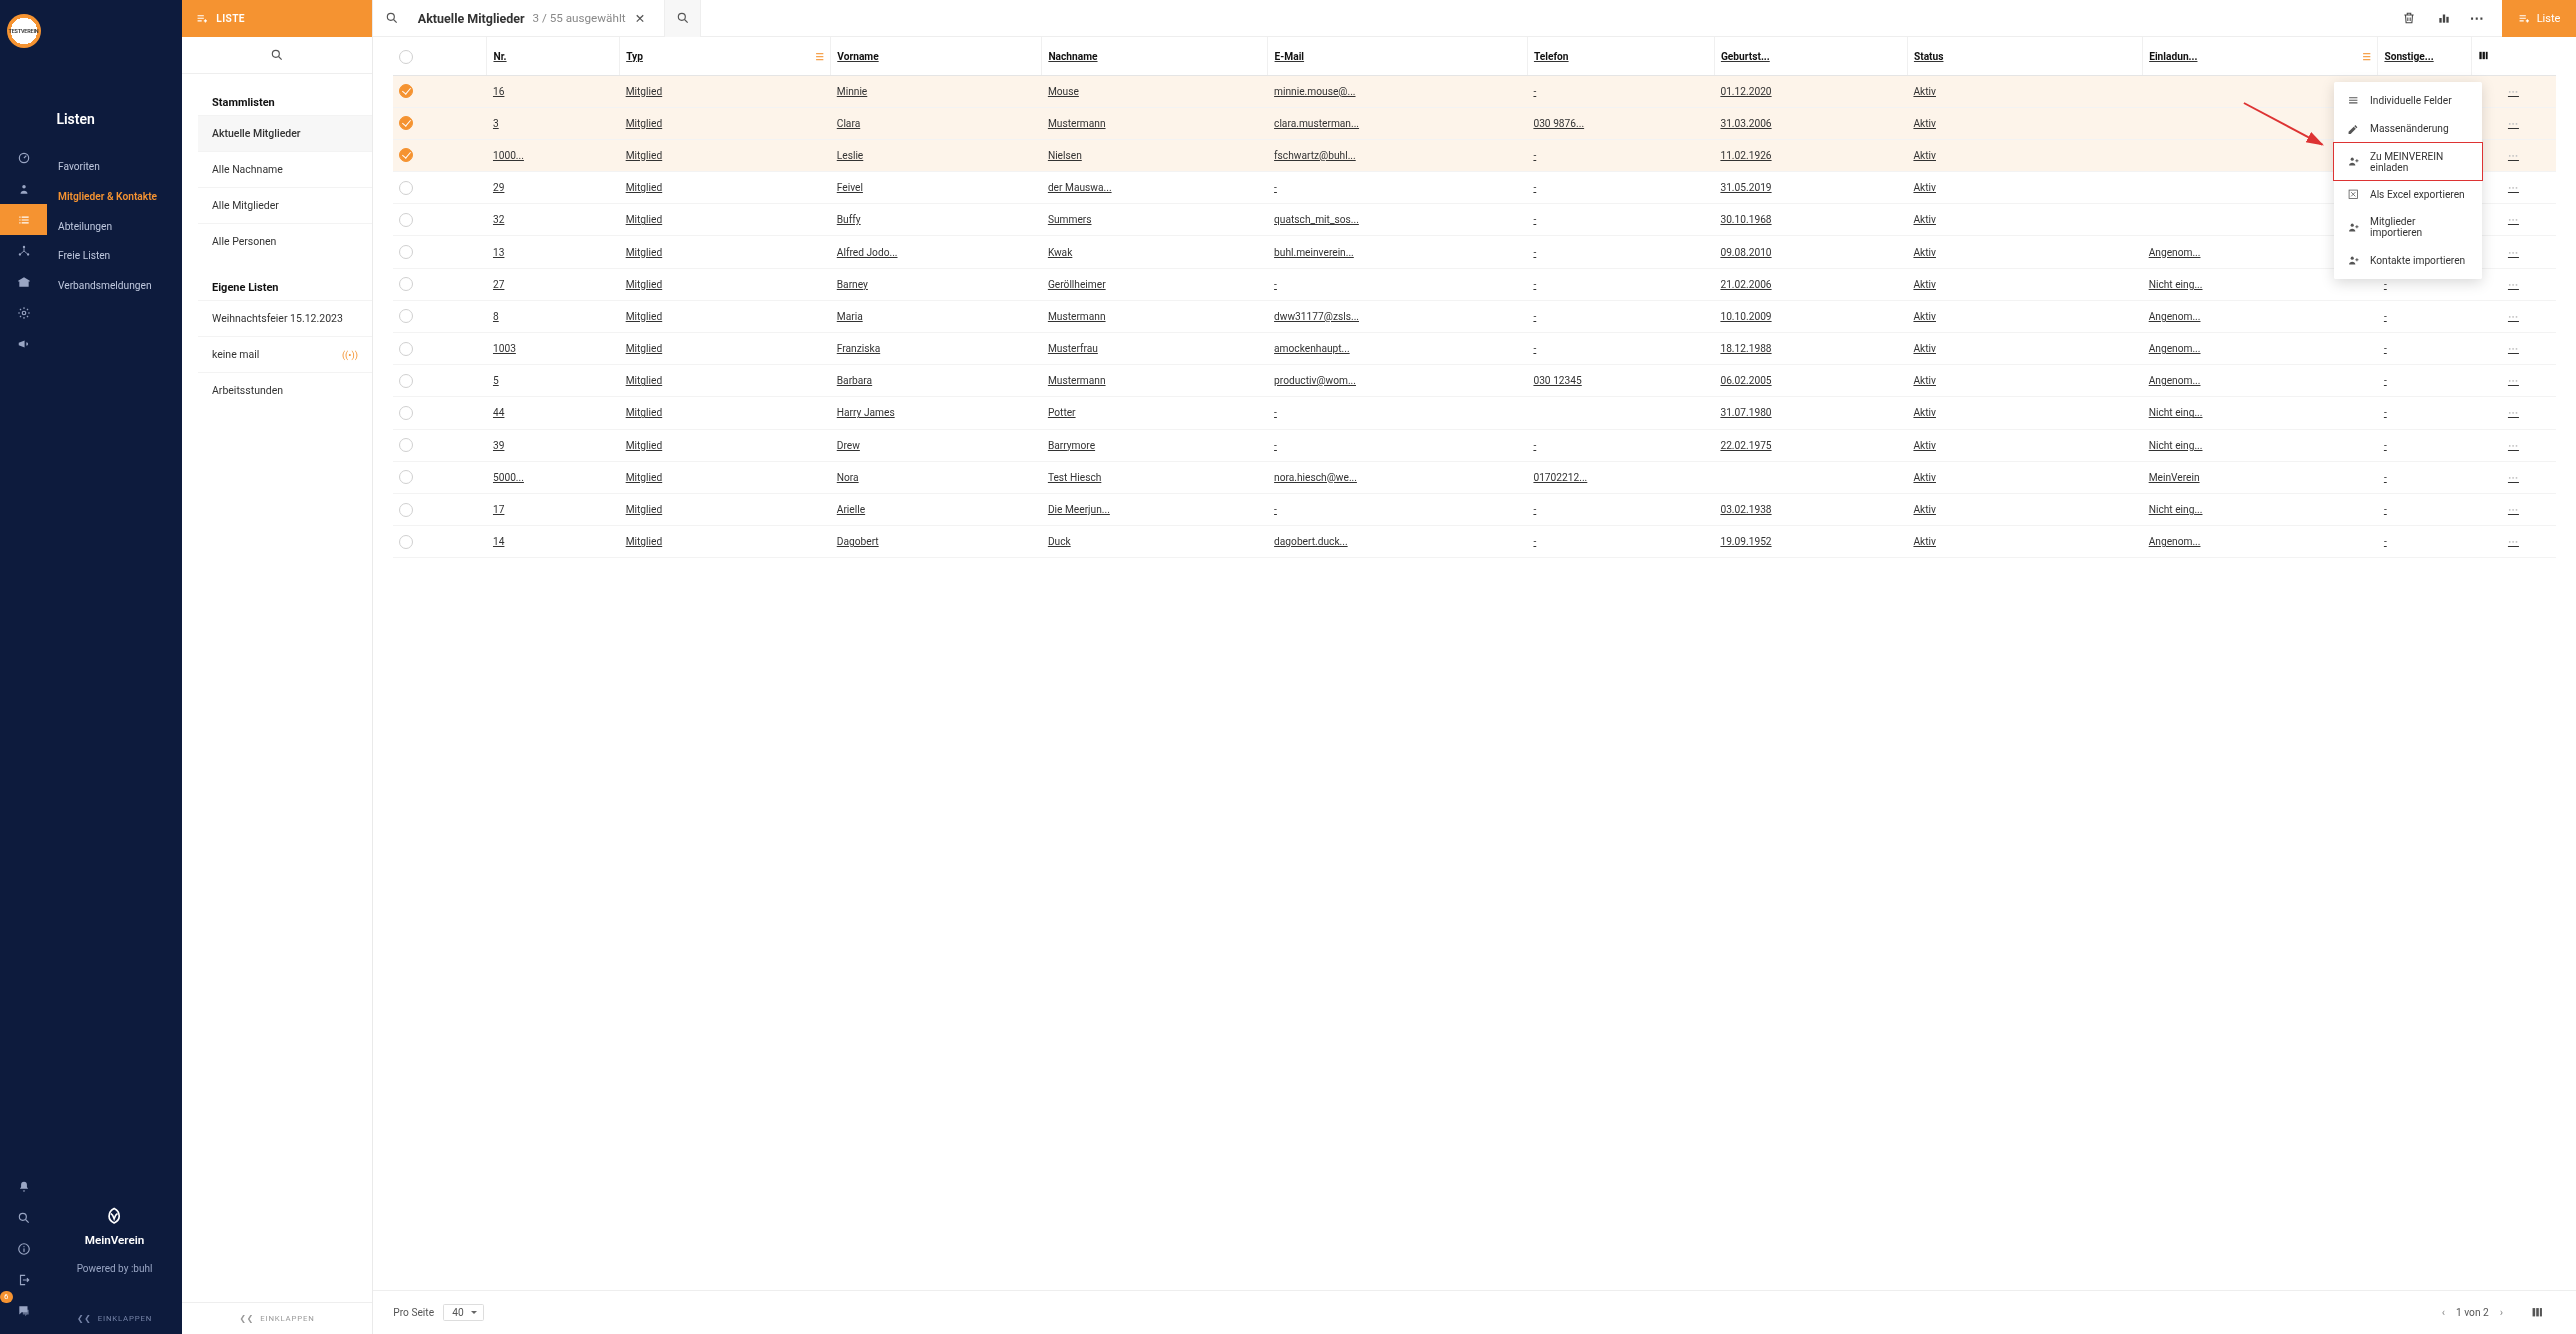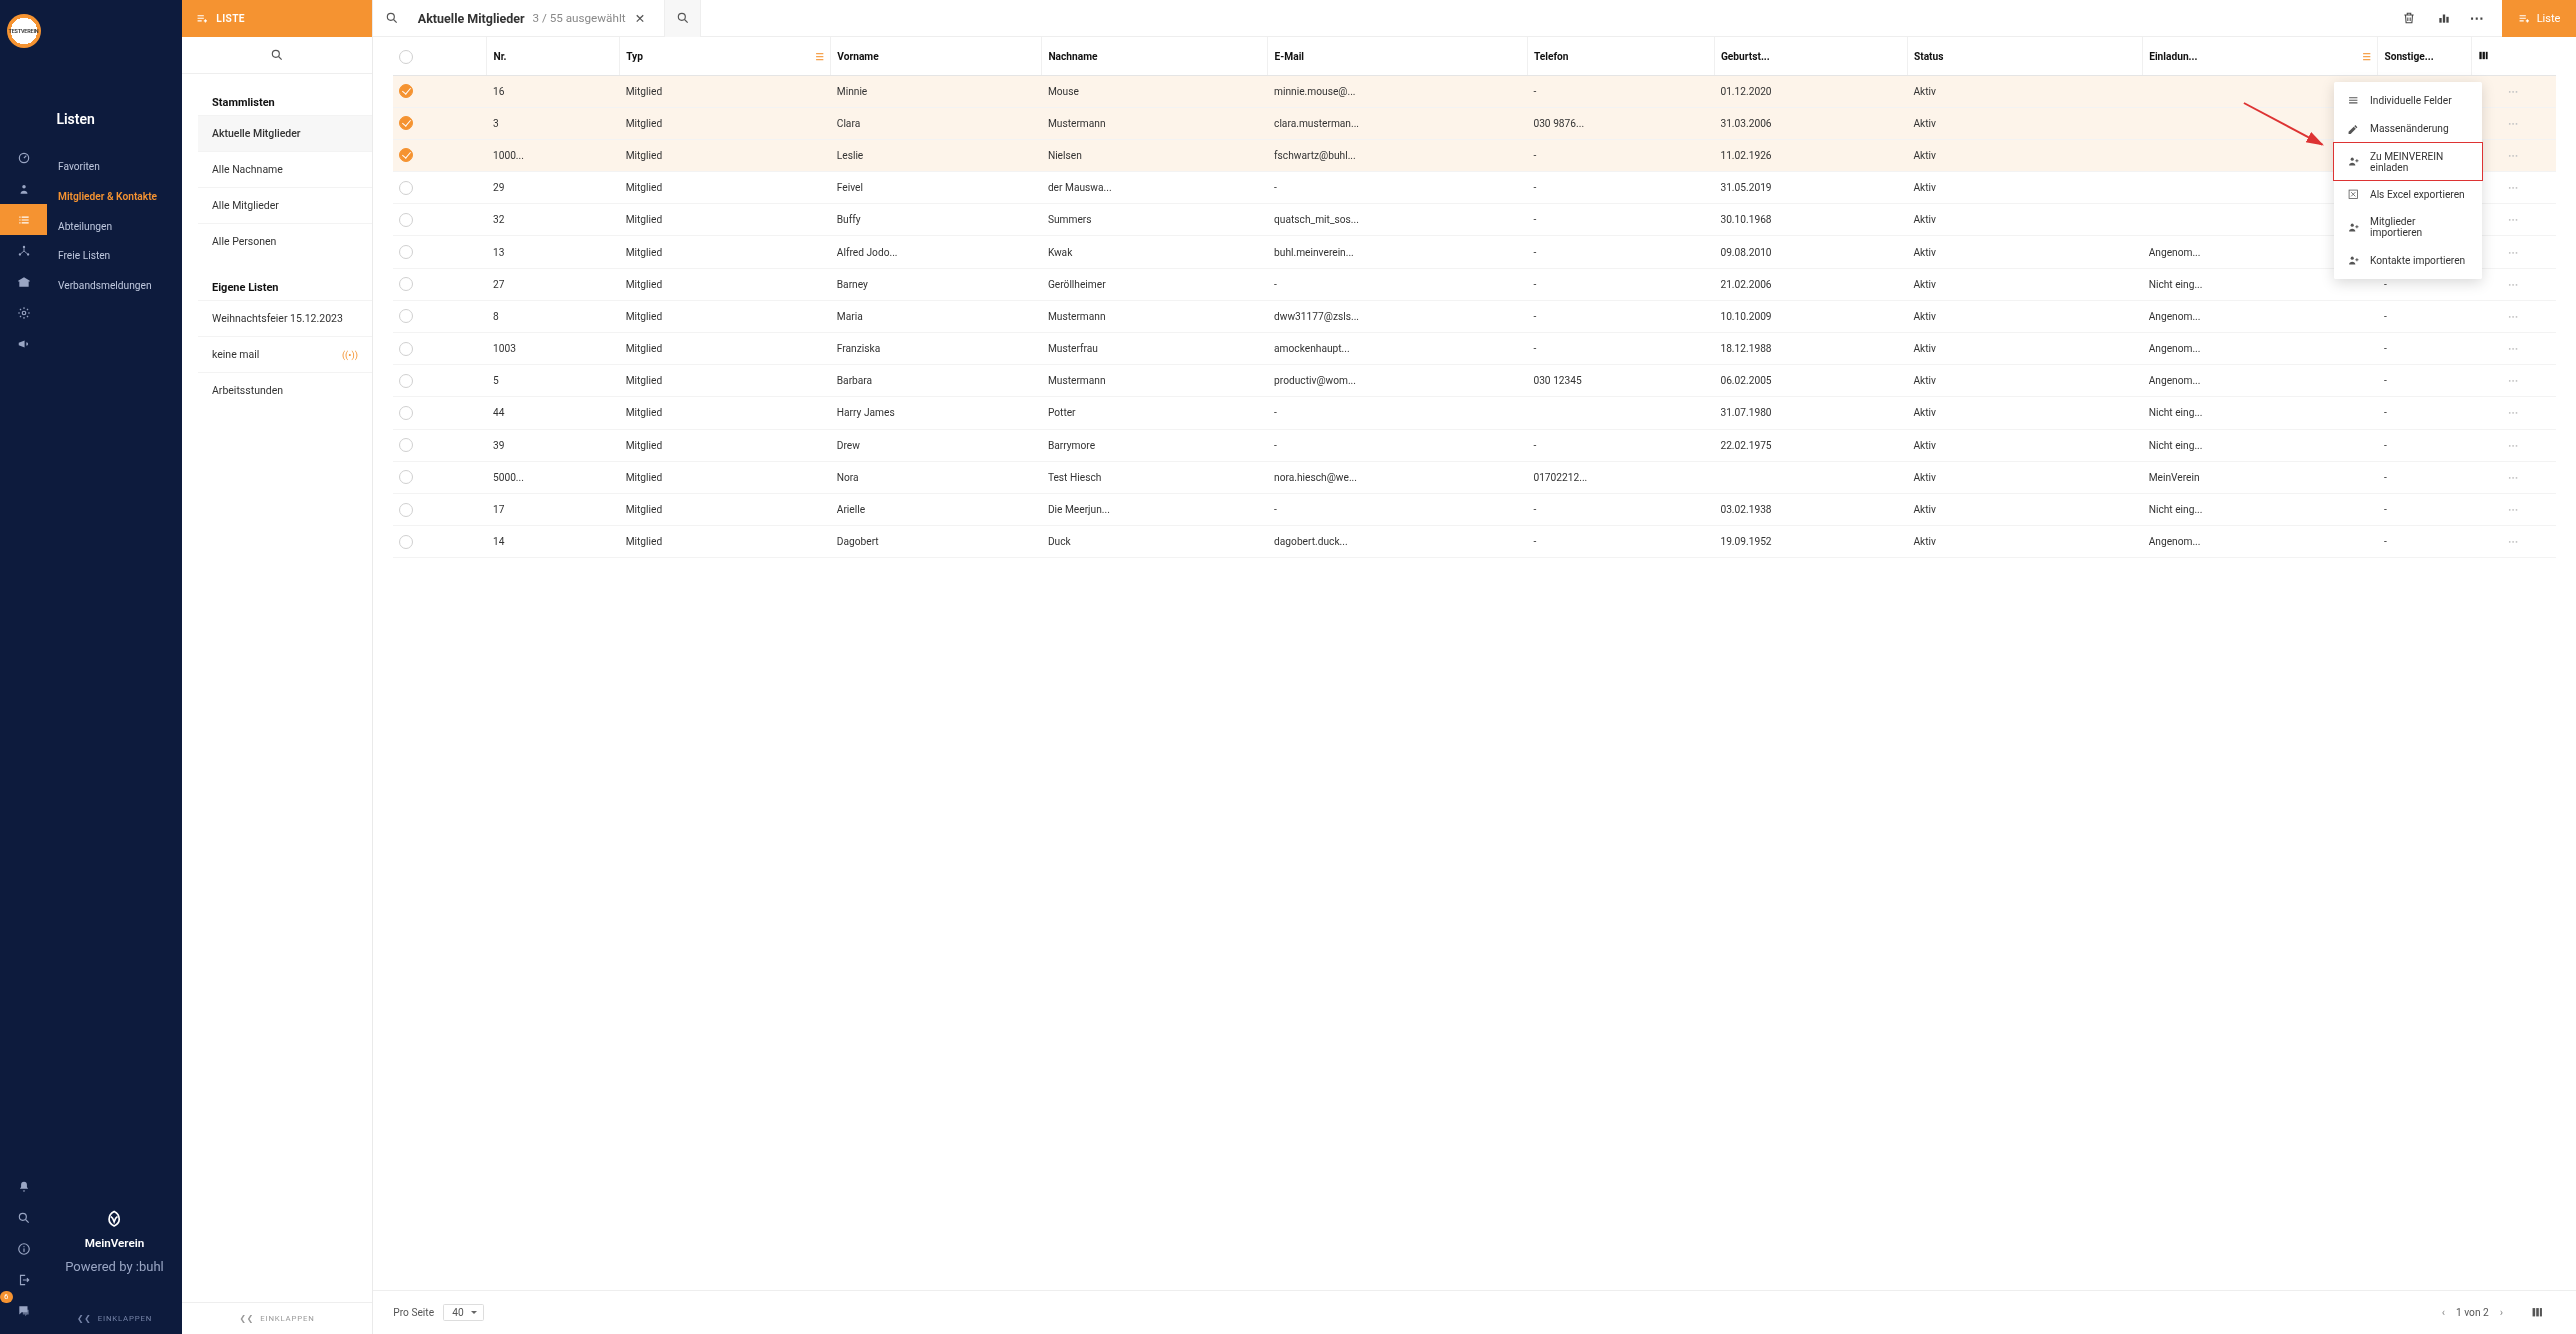--- a/index.html
+++ b/index.html
@@ -16,21 +16,21 @@
 .badge { position: absolute; left: 0px; bottom: 31px; background: #f59331; color: #fff; width: 12.5px; height: 12.5px; border-radius: 50%; font-size: 7.8px; display: flex; align-items: center; justify-content: center; }
 
 
 .navpanel { width: 135px; background: #0d1b3d; color: #bfc8de; display: flex; flex-direction: column; flex-shrink: 0; }
 .navpanel .title { font-size: 14px; color: #fff; padding: 30px 0 25px 9.4px; font-weight: 600; margin-top: 81px; }
 .navpanel .navitem { padding: 7.8px 9.4px 7.8px 11px; font-size: 10.2px; cursor: pointer; line-height: 1.4; }
 .navpanel .navitem.active { color: #f59331; font-weight: 600; }
 .navpanel .brand { margin-top: auto; text-align: center; padding: 0 0 31px; color: #fff; }
 .navpanel .brand .bicon { width: 20.3px; height: 20.3px; margin: 0 auto 6.2px; }
 .navpanel .brand .bname { font-size: 11.7px; font-weight: 600; }
-.navpanel .brand .bsub { font-size: 13px; color: #9aa6c4; margin-top: 9px; }
+.navpanel .brand .bsub { font-size: 10px; color: #9aa6c4; margin-top: 16px; }
 .navpanel .collapse { display: flex; align-items: center; justify-content: center; gap: 6.2px; padding: 9.4px 0 11px; color: #7684a8; font-size: 7.8px; letter-spacing: 0.8px; cursor: pointer; }
 
 
 .listpanel { width: 191px; background: #fff; border-right: 0.8px solid #eaeaea; display: flex; flex-direction: column; flex-shrink: 0; }
 .listpanel .lp-head { height: 37px; background: #f59331; color: #fff; display: flex; align-items: center; padding: 0 14px; gap: 7.8px; font-size: 10.2px; font-weight: 600; letter-spacing: 0.4px; }
 .listpanel .lp-search { height: 37px; display: flex; align-items: center; justify-content: center; border-bottom: 0.8px solid #eee; color: #555; }
 .listpanel .lp-body { padding: 0 0 0 16px; overflow-y: auto; flex: 1; }
 .listpanel .lp-section { font-size: 11px; font-weight: 700; color: #111; padding: 22px 14px 6.2px; }
 .listpanel .lp-item { padding: 11px 14px; font-size: 10.5px; color: #333; border-top: 0.8px solid #f3f3f3; cursor: pointer; display:flex; align-items:center; justify-content:space-between; }
 .listpanel .lp-item.sel { background: #f7f7f7; font-weight: 500; }
@@ -43,21 +43,21 @@
 .topbar .spacer-search { width: 37px; display:flex; align-items:center; justify-content:center; color:#555; }
 .topbar .tb-title { font-size: 12.5px; font-weight: 700; padding-left: 7.8px; }
 .topbar .tb-sub { font-size: 11.7px; color: #888; margin-left: 7.8px; }
 .topbar .tb-close { margin-left: 6.2px; color: #555; cursor: pointer; font-size: 12.5px; padding: 3.1px; }
 .topbar .tb-search2 { width: 37px; height: 37px; display:flex; align-items:center; justify-content:center; background:#f7f7f7; border-left:0.8px solid #eee; border-right:0.8px solid #eee; margin-left: 15.6px; color:#555;}
 .topbar .tb-actions { margin-left: auto; display: flex; align-items: center; gap: 3.1px; padding-right: 0; }
 .topbar .tb-icon { width: 31px; height: 37px; display:flex; align-items:center; justify-content:center; color:#444; cursor:pointer; }
 .topbar .tb-btn { height: 37px; background: #f59331; color: #fff; display: flex; align-items: center; padding: 0 15.6px; gap: 6.2px; font-size: 11px; cursor: pointer; margin-left: 6.2px;}
 
 
-.tablewrap { flex: 1; overflow: auto; position: relative; padding: 0 20.3px; }
+.tablewrap { flex: 1; overflow: auto; position: relative; padding: 0 20.3px; text-decoration: underline; }
 table { width: 100%; border-collapse: collapse; table-layout: fixed; }
 th { text-align: left; font-weight: 700; font-size: 10.2px; padding: 12.5px 6.2px 11px; color: #111; border-bottom: 0.8px solid #e5e5e5; white-space: nowrap; overflow: hidden; text-overflow: ellipsis; position: sticky; top: 0; background: #fff; border-left: 0.8px solid #f0f0f0;}
 th:first-child { border-left: none; }
 th .sortic { float: right; color: #f59331; font-size: 9.4px; opacity: 0.85;}
 td { padding: 8.6px 6.2px; font-size: 10.2px; color: #333; border-bottom: 0.8px solid #f3f3f3; white-space: nowrap; overflow: hidden; text-overflow: ellipsis; }
 tr.selected { background: #fdf4ea; }
 .chk { width: 14px; height: 14px; border-radius: 50%; border: 1.2px solid #d0d0d0; display: inline-block; vertical-align: middle; }
 .chk.on { background: #f59331; border-color: #f59331; position: relative; }
 .chk.on::after { content: ""; position: absolute; left: 3.1px; top: 0.8px; width: 3.9px; height: 7px; border: solid #fff; border-width: 0 1.6px 1.6px 0; transform: rotate(40deg); }
 .rowmenu { color: #c7c7c7; text-align: center; cursor: pointer; letter-spacing: 0.8px; font-weight: 700; }

